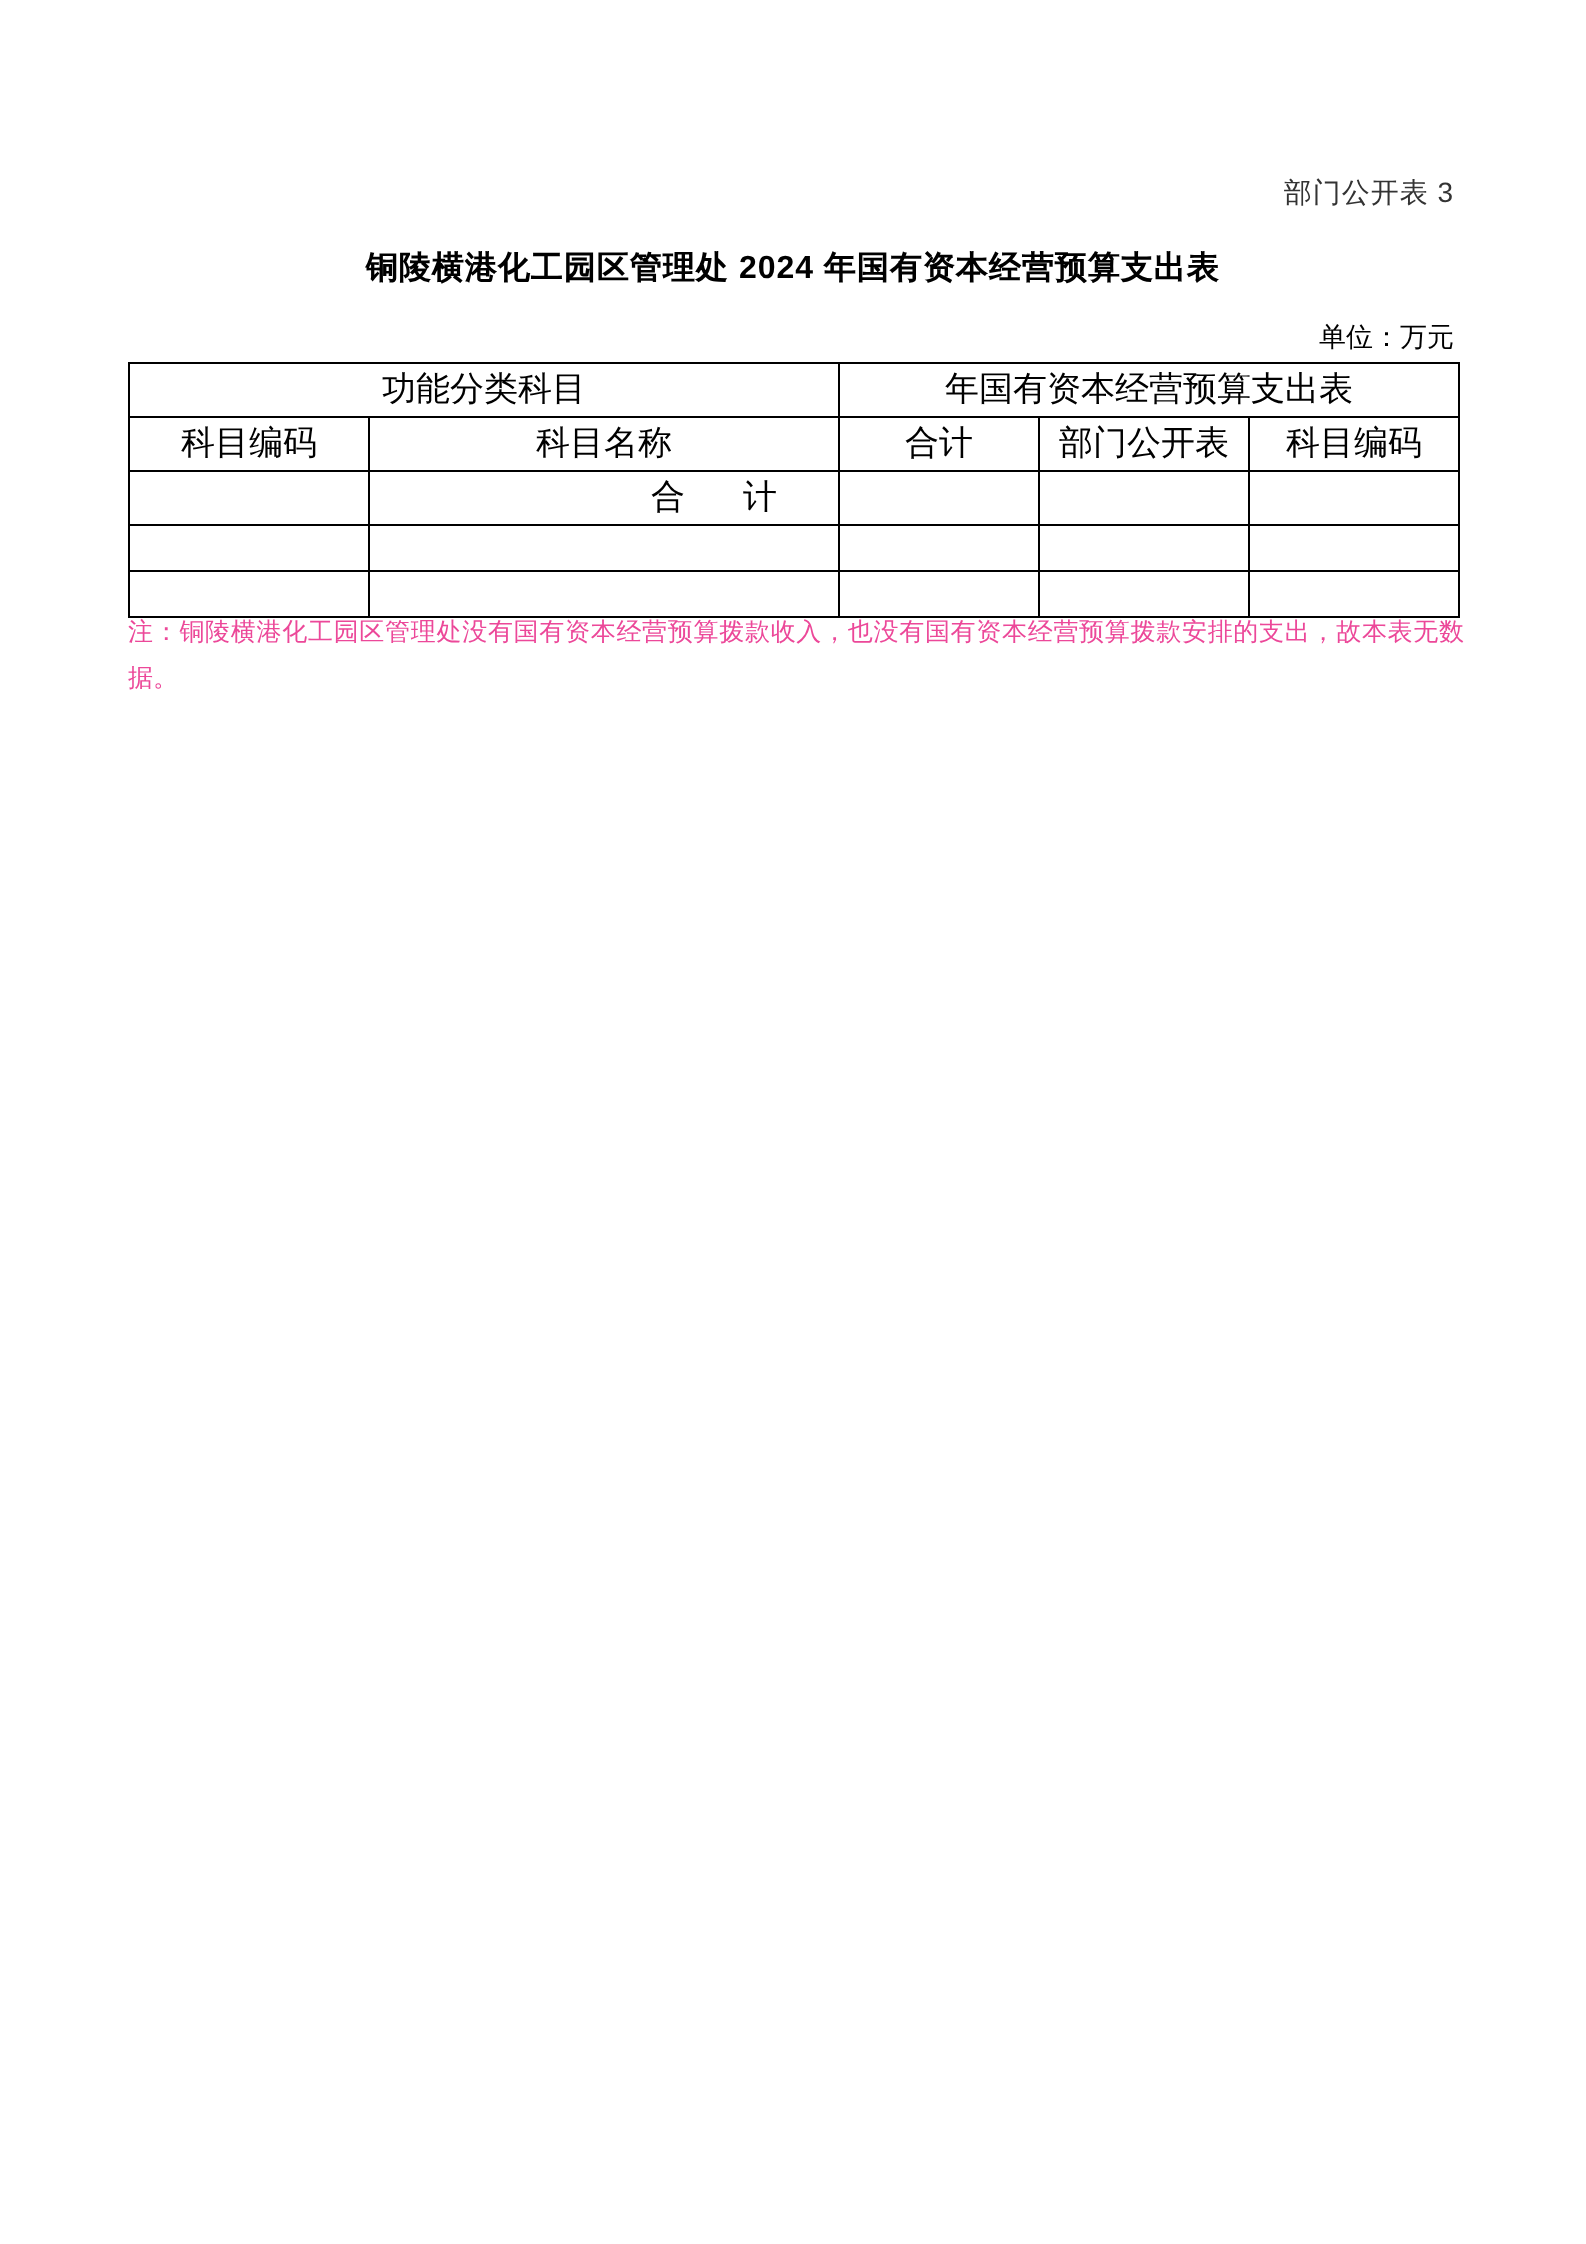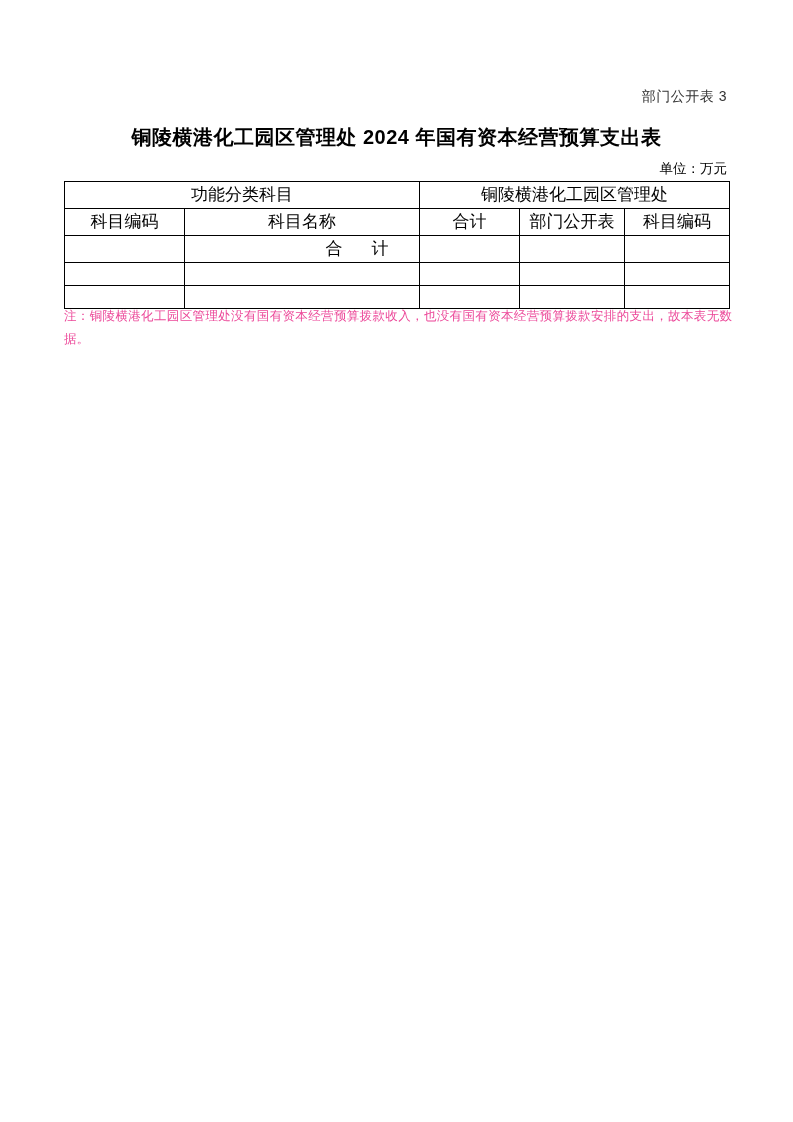--- a/index.html
+++ b/index.html
@@ -33,21 +33,21 @@
     letter-spacing: 0.5px;
   }
   .doc-title {
     position: absolute;
     left: 0;
     top: 124px;
     width: 793px;
     text-align: center;
     font-family: "Liberation Sans", sans-serif;
     font-weight: bold;
-    font-size: 20px;
+    font-size: 16px;
     letter-spacing: 0.5px;
     color: #000000;
   }
   .unit-label {
     position: absolute;
     right: 66px;
     top: 160px;
     font-family: Liberation Mono, monospace;
     font-size: 13.5px;
     color: #000000;
@@ -115,21 +115,21 @@
     <colgroup>
       <col class="col-code">
       <col class="col-name">
       <col class="col-total">
       <col class="col-basic">
       <col class="col-proj">
     </colgroup>
     <tbody>
       <tr>
         <td colspan="2">功能分类科目</td>
-        <td colspan="3">铜陵横港化工园区管理处</td>
+        <td colspan="3">年国有资本经营预算支出表</td>
       </tr>
       <tr>
         <td>科目编码</td>
         <td>科目名称</td>
         <td>合计</td>
         <td>部门公开表</td>
         <td>科目编码</td>
       </tr>
       <tr>
         <td></td>

